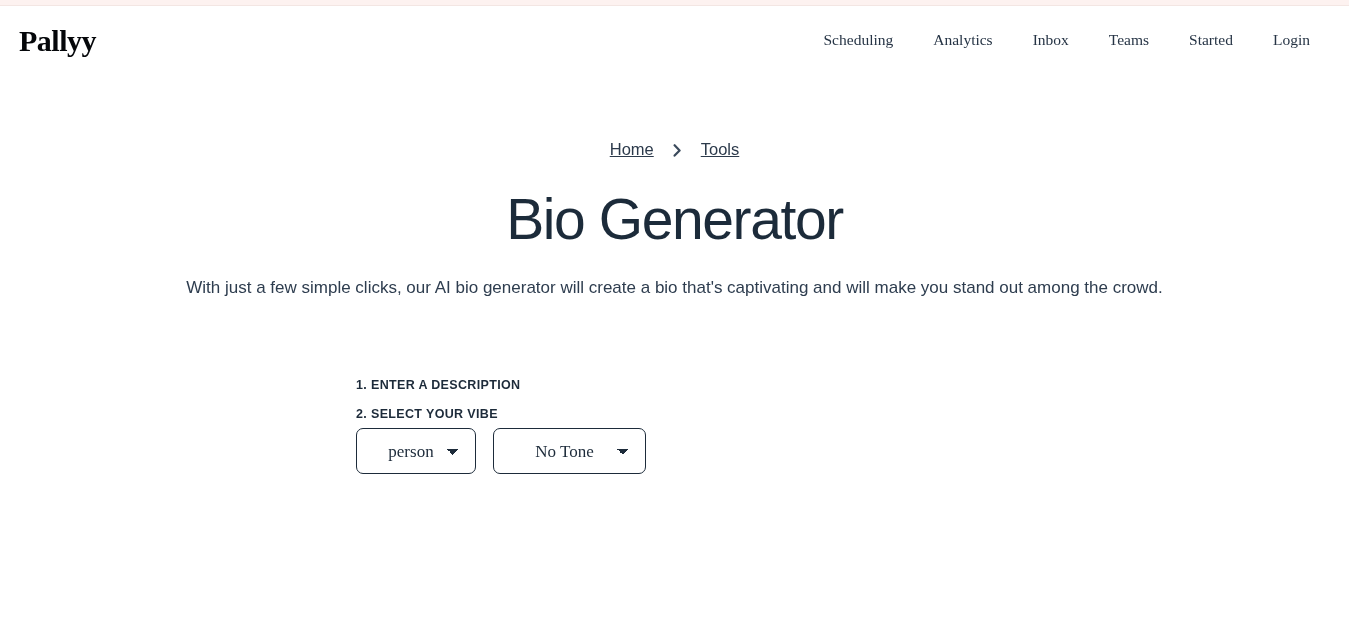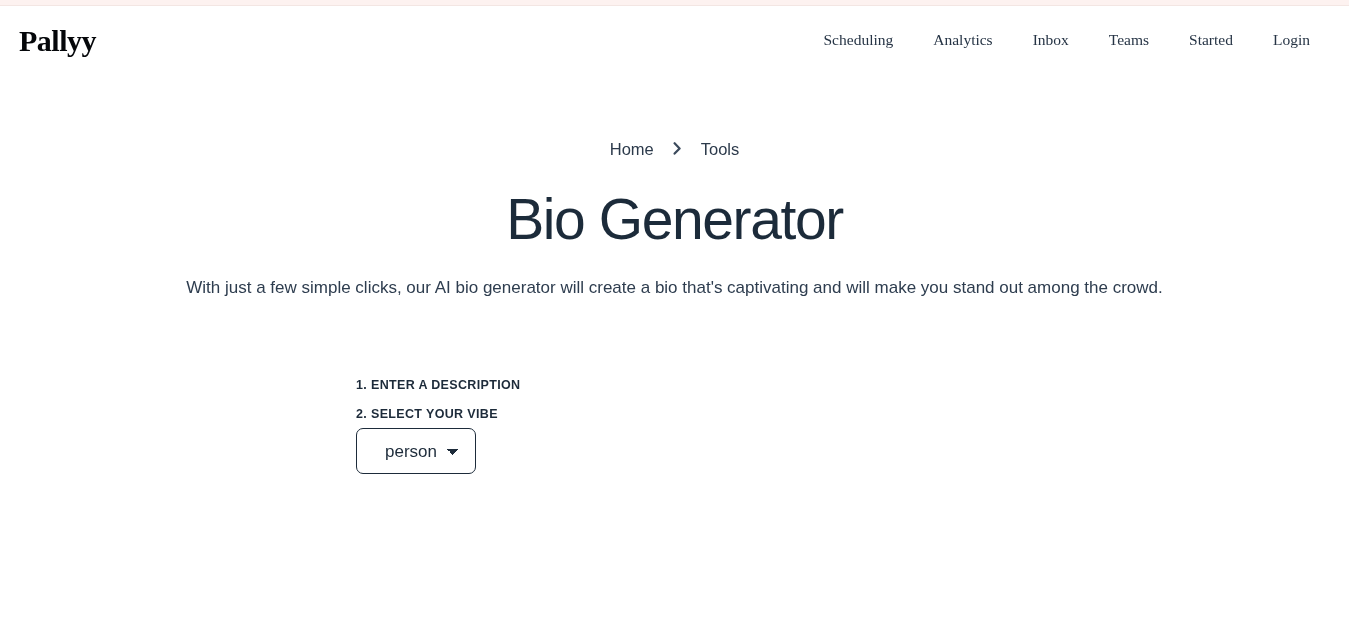--- a/index.html
+++ b/index.html
@@ -72,25 +72,26 @@
     font-size: 15px;
     font-family: "Liberation Sans", sans-serif;
     cursor: pointer;
     white-space: nowrap;
   }
 
   
   .breadcrumb {
     margin-top: 66px;
     display: flex;
-    align-items: center;
+    align-items: flex-end;
     justify-content: center;
     gap: 19px;
     font-size: 16.5px;
     color: #2c3a4b;
+    text-decoration: underline;
   }
   .breadcrumb a {
     color: #2c3a4b;
     text-decoration: none;
   }
   .crumb-sep {
     font-size: 14px;
     font-weight: bold;
     color: #3b4a5c;
     line-height: 1;
@@ -150,21 +151,21 @@
     display: flex;
     gap: 17px;
     margin-top: 6px;
   }
   .sel {
     height: 46px;
     border: 1px solid #1d2b3a;
     border-radius: 7px;
     background: #ffffff;
     font-size: 17px;
-    font-family: Liberation Sans, sans-serif;
+    font-family: Liberation Serif, serif;
     color: #1d2b3a;
     text-align: right;
     text-align-last: center;
     padding: 0 26px 0 16px;
     outline: none;
     cursor: pointer;
     appearance: none;
     -webkit-appearance: none;
     background-image:
       linear-gradient(45deg, transparent 50%, #1d2b3a 50%),
@@ -208,14 +209,15 @@
 
 <h1 class="page-title">Bio Generator</h1>
 <p class="page-subtitle">With just a few simple clicks, our AI bio generator will create a bio that's captivating and will make you stand out among the crowd.</p>
 
 <div class="form-wrap">
   <div class="field-label">1. ENTER A DESCRIPTION</div>
 
   <div class="field-label vibe-label">2. SELECT YOUR VIBE</div>
   <div class="select-row">
     <select class="sel sel-persona"><option value="person">person</option><option value="business">business</option><option value="brand">brand</option><option value="product">product</option></select>
+    <select class="sel sel-tone"><option value="No Tone">No Tone</option><option value="Professional">Professional</option><option value="Casual">Casual</option><option value="Funny">Funny</option><option value="Friendly">Friendly</option></select>
   </div>
 </div>
 
 </body></html>

